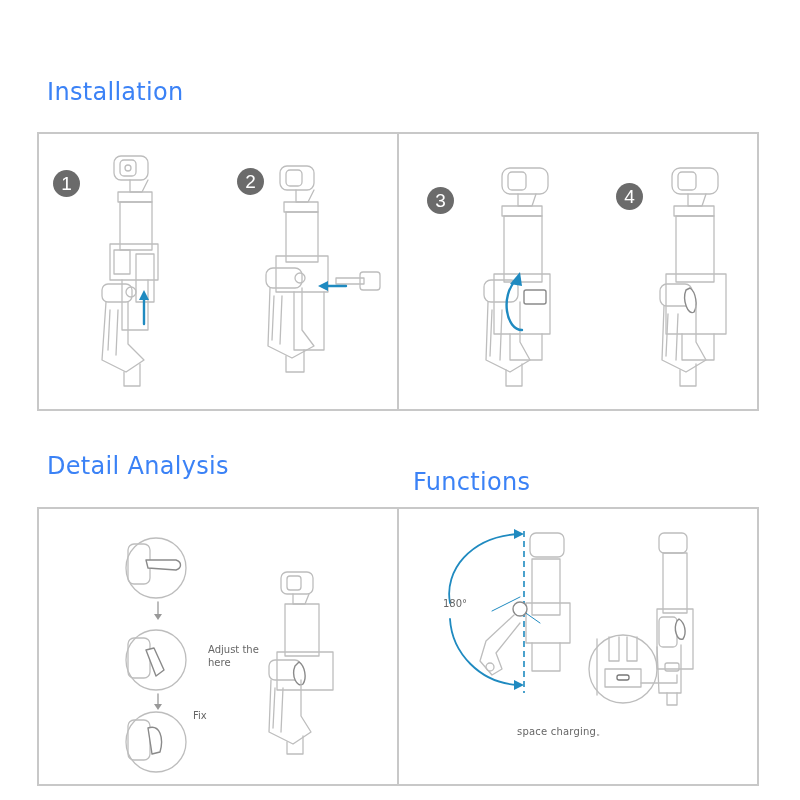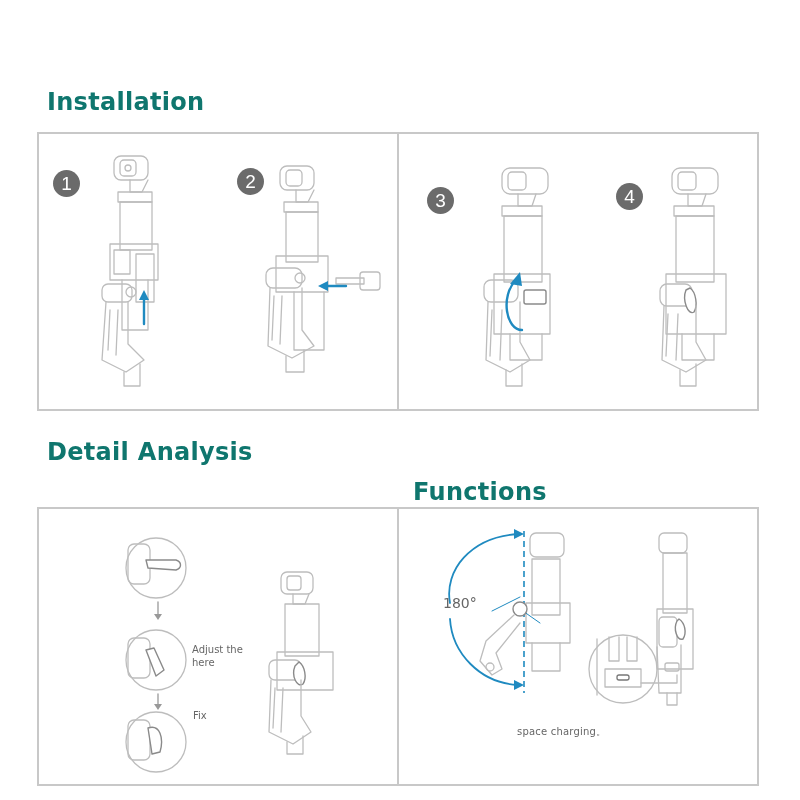--- a/index.html
+++ b/index.html
@@ -1,19 +1,19 @@
 <!DOCTYPE html>
 <html><head>
 <meta charset="utf-8">
 <style>
   html, body { margin: 0; padding: 0; background: #ffffff; }
   body { width: 800px; height: 800px; position: relative; overflow: hidden;
          font-family: "DejaVu Sans", "Liberation Sans", sans-serif; color: #555; }
-  .heading { position: absolute; font-size: 24px; font-weight: 700; color: #0f766e; letter-spacing: 0.3px;
-             font-family: "DejaVu Sans", sans-serif; margin-top: 10px; }
+  .heading { position: absolute; font-size: 24px; font-weight: 400; color: #3b82f6; letter-spacing: 0.3px;
+             font-family: "DejaVu Sans", sans-serif; }
   .box { position: absolute; border: 2px solid #c8c8c8; box-sizing: border-box; background: #fff; }
   .divider { position: absolute; width: 2px; background: #c8c8c8; }
   .step { position: absolute; width: 27px; height: 27px; border-radius: 50%; background: #6b6b6b;
           color: #fff; font-size: 19px; line-height: 27px; text-align: center;
           font-family: "Liberation Sans", sans-serif; }
   svg { position: absolute; overflow: visible; }
   .ln { fill: none; stroke: #bdbdbd; stroke-width: 1.3; stroke-linejoin: round; stroke-linecap: round; }
   .dk { fill: #fff; stroke: #8a8a8a; stroke-width: 1.4; stroke-linejoin: round; }
   .bl { fill: none; stroke: #1f8ac0; stroke-width: 2.4; stroke-linecap: round; }
   .blf { fill: #1f8ac0; }
@@ -121,21 +121,21 @@
   </g>
   <g>
     <rect class="ln" x="0" y="124" width="32" height="22" rx="7"></rect>
     <path class="dk" d="M26 130 C 22 140, 28 156, 34 152 C 38 146, 36 132, 30 128 Z"></path>
     <path class="ln" d="M4 146 L2 200 L26 212 L46 200 L36 182 L36 146"></path>
     <path class="ln" d="M8 154 L6 196 M18 154 L16 200"></path>
     <path class="ln" d="M20 210 L20 226 L36 226 L36 204"></path>
   </g>
 </svg>
 
-<div class="heading" style="left:47px; top:428px;">Detail Analysis</div>
+<div class="heading" style="left:47px; top:452px;">Detail Analysis</div>
 <div class="heading" style="left:413px; top:468px;">Functions</div>
 
 <div class="box" style="left:37px; top:507px; width:722px; height:279px;"></div>
 <div class="divider" style="left:397px; top:507px; height:279px;"></div>
 
 <svg style="left:120px; top:538px;" width="80" height="240" viewBox="0 0 80 240">
   <g>
     <circle class="ln" cx="36" cy="30" r="30"></circle>
     <rect class="ln" x="8" y="6" width="22" height="40" rx="6"></rect>
     <path class="dk" d="M26 22 L56 22 C 62 24, 62 30, 56 32 L28 30 Z"></path>
@@ -153,21 +153,21 @@
     <path class="ln" d="M38 156 L38 168" style="stroke:#999"></path>
     <polygon points="34,166 38,172 42,166" fill="#999"></polygon>
   </g>
   <g>
     <circle class="ln" cx="36" cy="204" r="30"></circle>
     <rect class="ln" x="8" y="182" width="22" height="40" rx="6"></rect>
     <path class="dk" d="M28 190 C 40 186, 44 200, 40 214 L32 216 Z"></path>
   </g>
 </svg>
 
-<div class="small-label" style="left:192px; top:643px;">
+<div class="small-label" style="left:208px; top:643px;">
   <div>Adjust the</div>
   <div>here</div>
 </div>
 <div class="small-label" style="left:193px; top:709px;">Fix</div>
 
 <svg style="left:265px; top:568px;" width="80" height="190" viewBox="0 0 80 190">
   <g>
     <rect class="ln" x="16" y="4" width="32" height="22" rx="6"></rect>
     <rect class="ln" x="22" y="8" width="14" height="14" rx="3"></rect>
     <path class="ln" d="M28 26 L28 36 L40 36 L44 26"></path>
@@ -200,21 +200,21 @@
     <path class="ln" d="M92 118 L92 146 L120 146 L120 118"></path>
   </g>
   <g>
     <path class="ln" d="M52 86 L80 72" style="stroke:#1f8ac0; stroke-width:1"></path>
     <path class="ln" d="M80 84 L100 98" style="stroke:#1f8ac0; stroke-width:1"></path>
     <circle class="dk" cx="80" cy="84" r="7"></circle>
     <path class="ln" d="M74 90 L46 116 L40 136 L52 150 L62 144 L56 128 L80 98"></path>
     <circle class="ln" cx="50" cy="142" r="4"></circle>
   </g>
 </svg>
-<div class="small-label" style="left:443px; top:597px; font-size:14px;">180°</div>
+<div class="small-label" style="left:443px; top:597px; font-size:10px;">180°</div>
 
 <svg style="left:575px; top:525px;" width="150" height="200" viewBox="0 0 150 200">
   <g>
     <rect class="ln" x="84" y="8" width="28" height="20" rx="5"></rect>
     <rect class="ln" x="88" y="28" width="24" height="60"></rect>
     <rect class="ln" x="82" y="84" width="36" height="60"></rect>
   </g>
   <g>
     <rect class="ln" x="84" y="92" width="18" height="30" rx="4"></rect>
     <path class="dk" d="M102 96 C 98 104, 102 116, 108 114 C 112 108, 110 98, 104 94 Z"></path>

